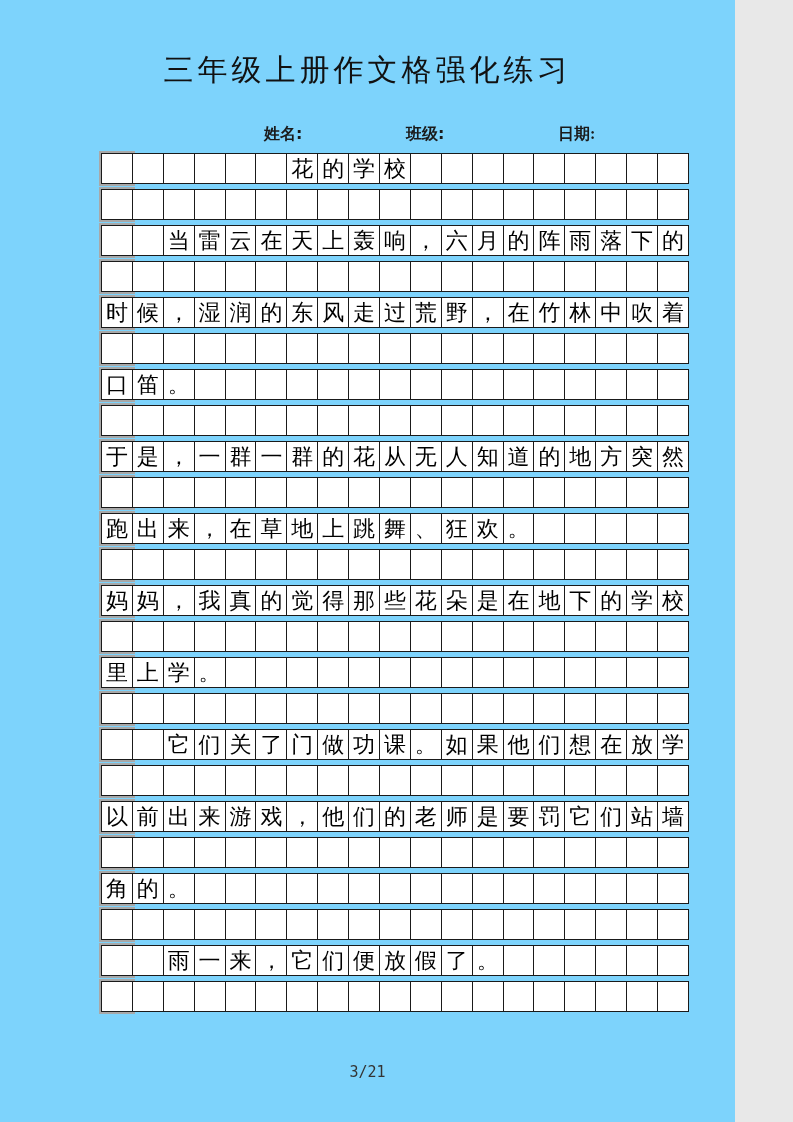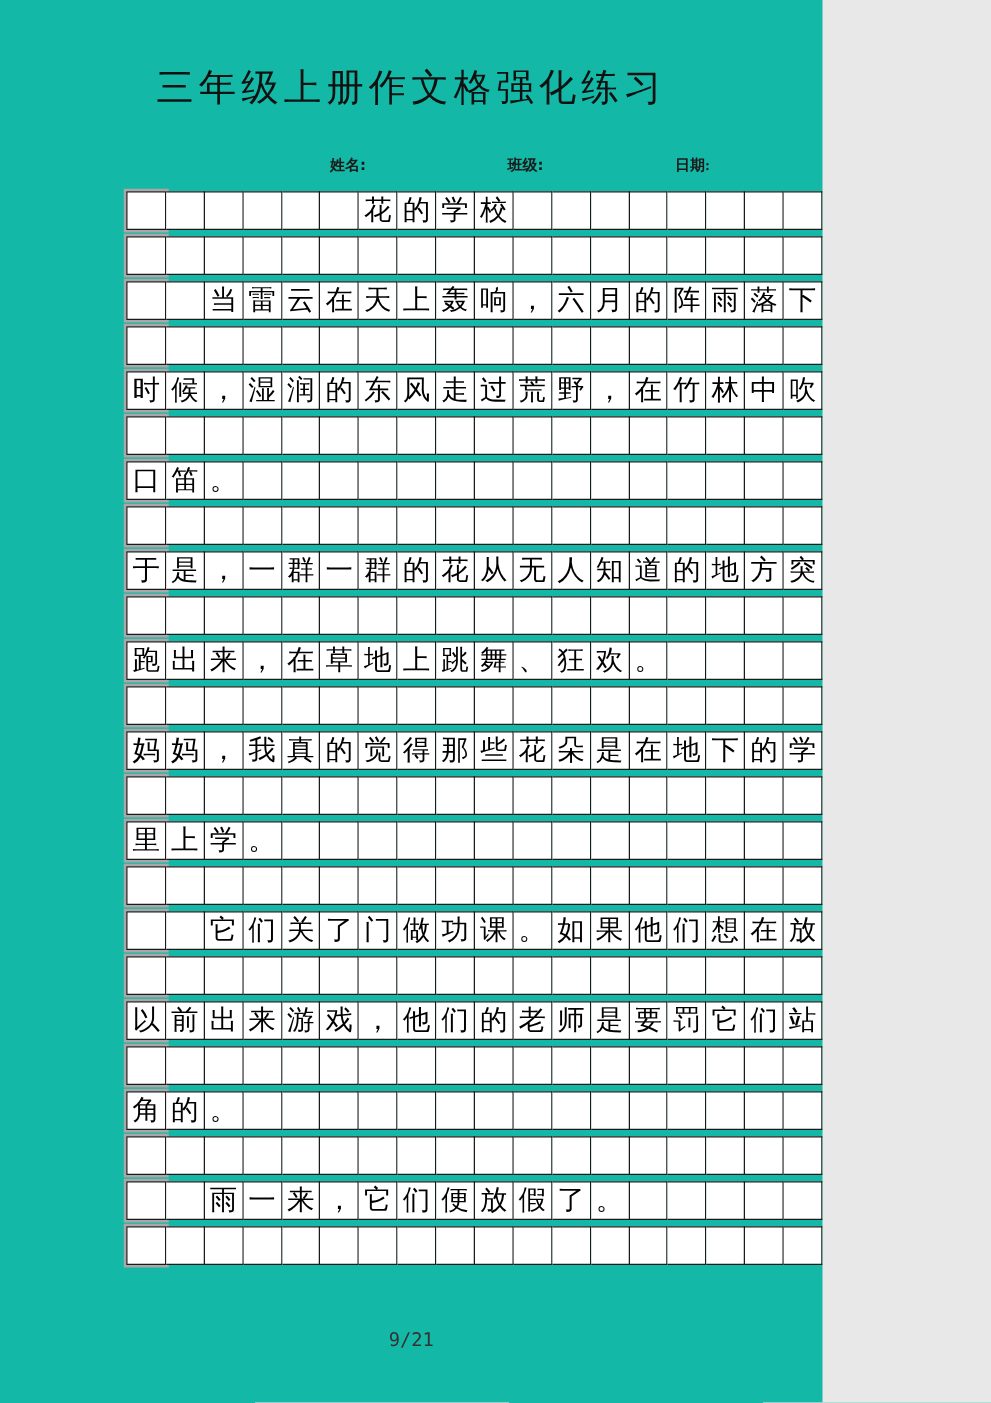--- a/index.html
+++ b/index.html
@@ -1,44 +1,44 @@
 <!DOCTYPE html>
 <html><head>
 <meta charset="utf-8">
 <style>
   html,body{margin:0;padding:0;background:#e8e8e8;}
   .page{
     position:relative;
-    width:658px;height:1122px;
-    background:#14b8a6;
+    width:735px;height:1122px;
+    background:#7dd3fc;
     font-family:"DejaVu Sans",sans-serif;
     overflow:hidden;
   }
   .doc-title{
     position:absolute;
     top:50px;left:0;width:100%;
     text-align:center;
     font-size:30px;
     letter-spacing:4px;
     color:#111;
     font-weight:400;
   }
   .header-fields{
     position:absolute;
     top:124px;left:0;width:100%;
     height:22px;
-    font-size:12px;
+    font-size:16px;
     font-weight:700;
     color:#1a1a1a;
     padding-left:45px;
   }
   .field-label{position:absolute;top:0;}
   .field-name{left:264px;}
   .field-class{left:406px;}
-  .field-date{left:540px;font-family:Liberation Serif, serif;}
+  .field-date{left:558px;font-family:Liberation Serif, serif;}
   .grid{
     position:absolute;
     left:101px;top:153px;
     width:588px;
   }
   .grid-row{
     display:flex;
     height:31px;
     margin-bottom:5px;
     box-sizing:border-box;
@@ -582,15 +582,15 @@
         <span class="grid-cell"></span>
         <span class="grid-cell"></span>
         <span class="grid-cell"></span>
         <span class="grid-cell"></span>
         <span class="grid-cell"></span>
         <span class="grid-cell"></span>
         <span class="grid-cell"></span>
       </div>
     </div>
 
-  <div class="page-footer">9/21</div>
+  <div class="page-footer">3/21</div>
 
 </div>
 
 </body></html>

